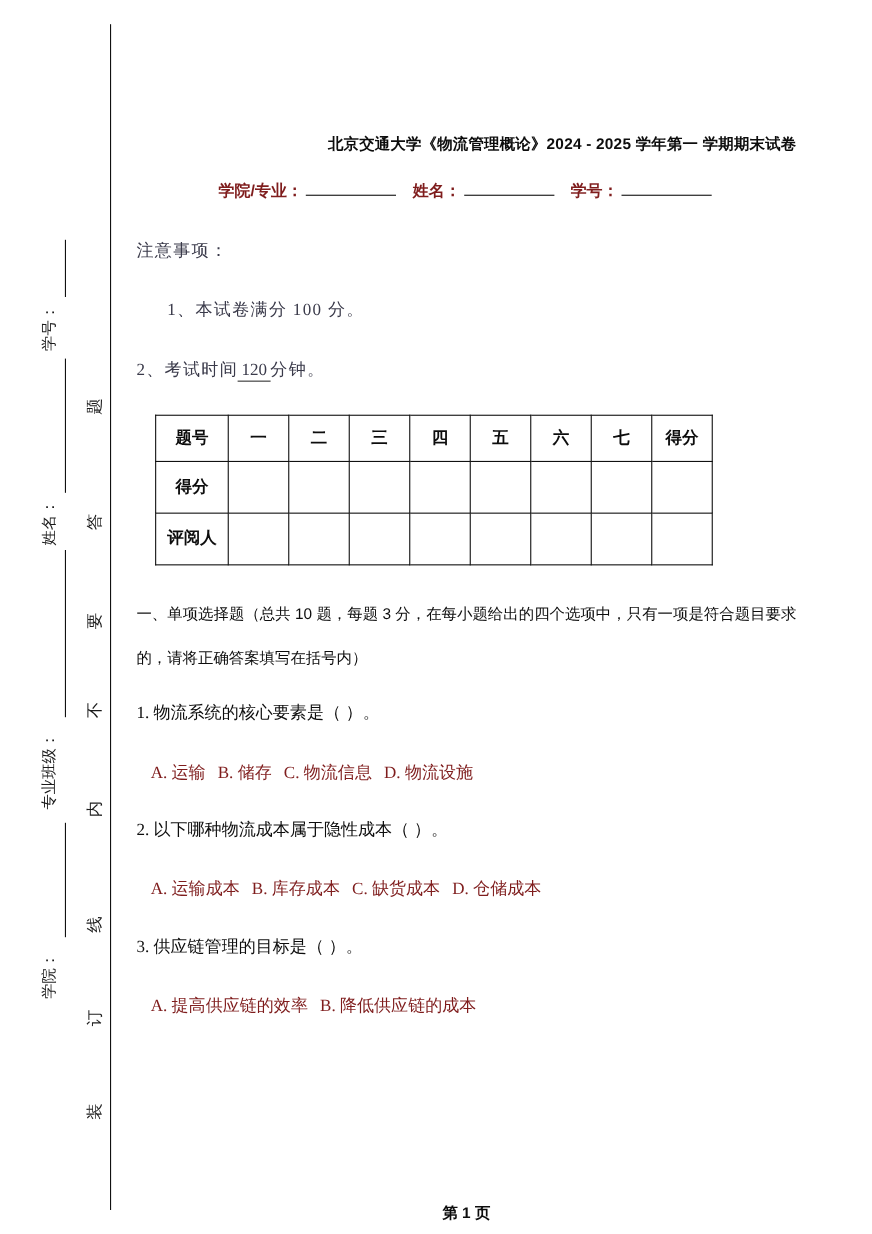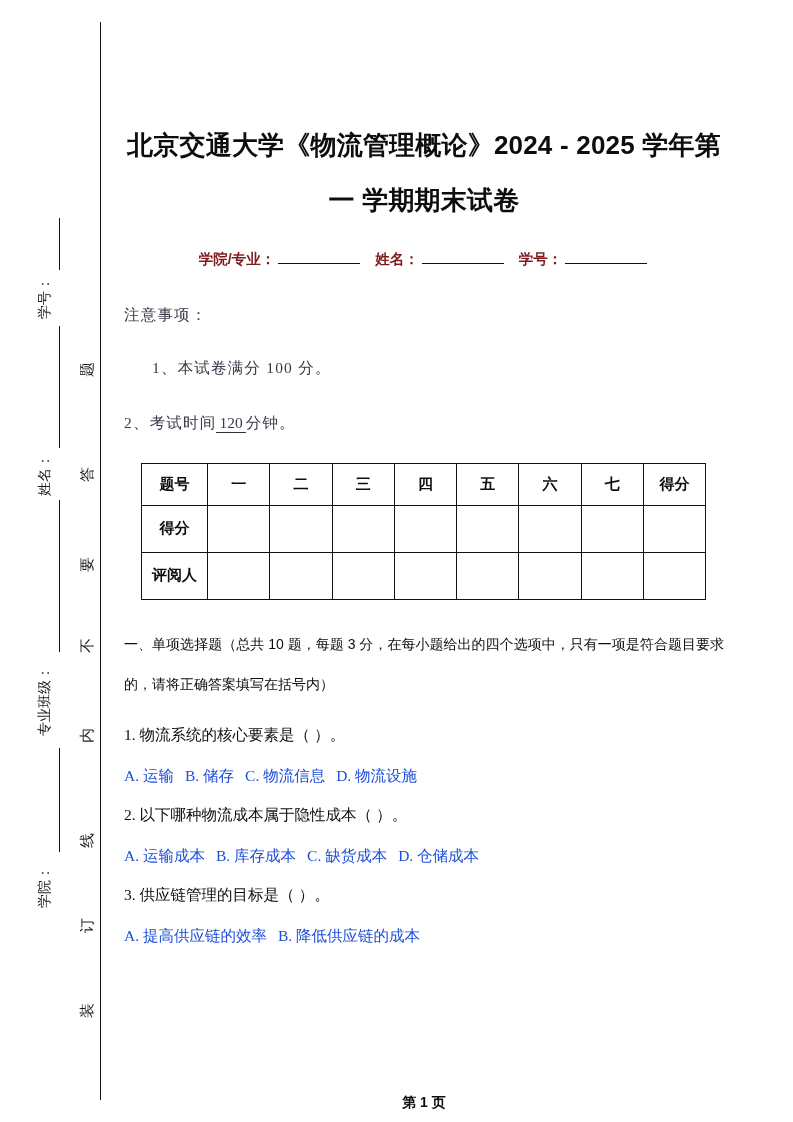--- a/index.html
+++ b/index.html
@@ -75,24 +75,24 @@
     position: absolute;
     left: 124px;
     top: 0;
     width: 600px;
   }
 
   #exam-title {
     margin: 0;
     padding-top: 118px;
     font-family: "Liberation Sans", "DejaVu Sans", sans-serif;
-    font-size: 26px;
+    font-size: 14px;
     font-weight: bold;
-    line-height: 55px;
-    text-align: center;
+    line-height: 24px;
+    text-align: right;
     letter-spacing: 0.2px;
     color: #0d0d0d;
   }
 
   #student-info-line {
     margin: 0;
     padding-top: 22px;
     text-align: center;
     font-family: "Liberation Sans", "DejaVu Sans", sans-serif;
     font-size: 14.5px;
@@ -126,21 +126,21 @@
     padding: 0 3px 1px 3px;
     letter-spacing: 0;
     text-align: center;
   }
 
   
   #score-table-wrap { padding-top: 32px; padding-left: 17px; }
   #score-table {
     border-collapse: collapse;
     table-layout: fixed;
-    width: 565px;
+    width: 507px;
   }
   #score-table td {
     border: 1.4px solid #111;
     height: 41px;
     text-align: center;
     vertical-align: middle;
     font-family: "Liberation Sans", "DejaVu Sans", sans-serif;
     font-size: 15px;
     font-weight: bold;
     color: #0d0d0d;
@@ -169,25 +169,25 @@
     white-space: nowrap;
   }
   .question-stem .qnum {
     font-family: "Liberation Serif", "DejaVu Serif", serif;
   }
   .question-stem .qtext,
   .option-row .opt-text {
     font-family: "Liberation Sans", "DejaVu Sans", sans-serif;
   }
   .option-row {
-    margin: 0;
+    margin: 13px;
     padding-top: 26px;
     font-size: 15.5px;
     line-height: 1;
-    color: #1d4ed8;
+    color: #7f1d1d;
     white-space: nowrap;
   }
   .option-row .opt-letter {
     font-family: "Liberation Serif", "DejaVu Serif", serif;
   }
   .opt-space { display: inline-block; width: 11px; }
 
   #page-footer {
     position: absolute;
     left: 124px;

